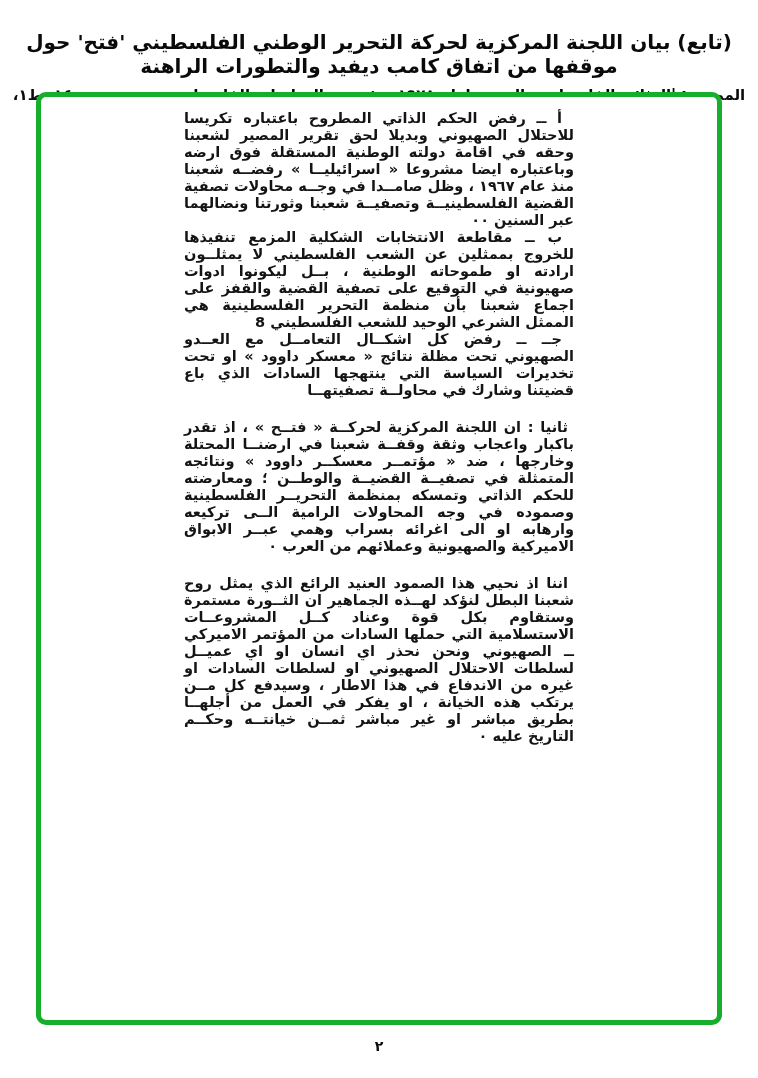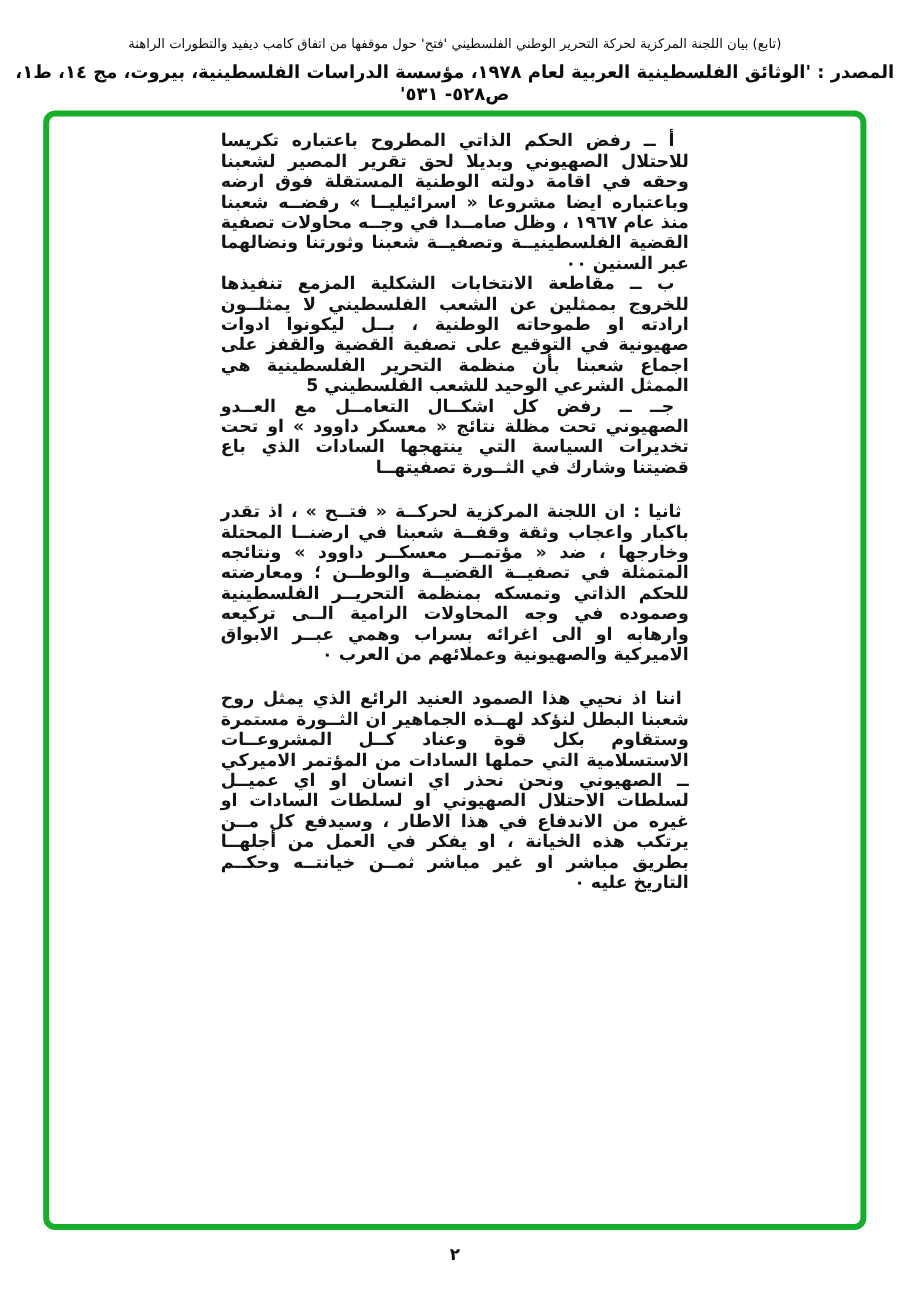--- a/index.html
+++ b/index.html
@@ -11,22 +11,22 @@
     color:#101010;
     overflow:hidden;
   }
   .header {
     position:absolute; top:30px; left:0;
     width:758px;
     text-align:center;
     direction:rtl;
   }
   .title {
-    font-size:11px;
-    font-weight:400;
+    font-size:20px;
+    font-weight:700;
     color:#0a0a0a;
   }
   .source {
     margin-top:8px;
     font-size:15px;
     font-weight:700;
     color:#0a0a0a;
   }
   .doc-box {
     position:absolute;
@@ -68,22 +68,22 @@
 <div class="page">
 
   <div class="header">
     <div class="title">(تابع)  بيان اللجنة المركزية لحركة التحرير الوطني الفلسطيني 'فتح' حول موقفها من اتفاق كامب ديفيد والتطورات الراهنة</div>
     <div class="source">المصدر : 'الوثائق الفلسطينية العربية لعام ١٩٧٨، مؤسسة الدراسات الفلسطينية، بيروت، مج ١٤، ط١، ص٥٢٨- ٥٣١'</div>
   </div>
 
   <div class="doc-box" style="border-color: rgb(23, 174, 44);">
     <div class="body-text">
       <p class="para indent-lg">أ ــ رفض الحكم الذاتي المطروح باعتباره تكريسا للاحتلال الصهيوني وبديلا لحق تقرير المصير لشعبنا وحقه في اقامة دولته الوطنية المستقلة فوق ارضه وباعتباره ايضا مشروعا « اسرائيليــا » رفضــه شعبنا منذ عام ١٩٦٧ ، وظل صامــدا في وجــه محاولات تصفية القضية الفلسطينيــة وتصفيــة شعبنا وثورتنا ونضالهما عبر السنين ٠٠</p>
-      <p class="para indent-lg">ب ــ مقاطعة الانتخابات الشكلية المزمع تنفيذها للخروج بممثلين عن الشعب الفلسطيني لا يمثلــون ارادته او طموحاته الوطنية ، بــل ليكونوا ادوات صهيونية في التوقيع على تصفية القضية والقفز على اجماع شعبنا بأن منظمة التحرير الفلسطينية هي الممثل الشرعي الوحيد للشعب الفلسطيني 5</p>
-      <p class="para indent-lg">جــ ــ رفض كل اشكــال التعامــل مع العــدو الصهيوني تحت مظلة نتائج « معسكر داوود » او تحت تخديرات السياسة التي ينتهجها السادات الذي باع قضيتنا وشارك في الثــورة تصفيتهــا</p>
+      <p class="para indent-lg">ب ــ مقاطعة الانتخابات الشكلية المزمع تنفيذها للخروج بممثلين عن الشعب الفلسطيني لا يمثلــون ارادته او طموحاته الوطنية ، بــل ليكونوا ادوات صهيونية في التوقيع على تصفية القضية والقفز على اجماع شعبنا بأن منظمة التحرير الفلسطينية هي الممثل الشرعي الوحيد للشعب الفلسطيني 8</p>
+      <p class="para indent-lg">جــ ــ رفض كل اشكــال التعامــل مع العــدو الصهيوني تحت مظلة نتائج « معسكر داوود » او تحت تخديرات السياسة التي ينتهجها السادات الذي باع قضيتنا وشارك في محاولــة تصفيتهــا</p>
       <p class="para indent-sm">ثانيا : ان اللجنة المركزية لحركــة « فتــح » ، اذ تقدر باكبار واعجاب وثقة وقفــة شعبنا في ارضنــا المحتلة وخارجها ، ضد « مؤتمــر معسكــر داوود » ونتائجه المتمثلة في تصفيــة القضيــة والوطــن ؛ ومعارضته للحكم الذاتي وتمسكه بمنظمة التحريــر الفلسطينية وصموده في وجه المحاولات الرامية الــى تركيعه وارهابه او الى اغرائه بسراب وهمي عبــر الابواق الاميركية والصهيونية وعملائهم من العرب ٠</p>
       <p class="para indent-sm">اننا اذ نحيي هذا الصمود العنيد الرائع الذي يمثل روح شعبنا البطل لنؤكد لهــذه الجماهير ان الثــورة مستمرة وستقاوم بكل قوة وعناد كــل المشروعــات الاستسلامية التي حملها السادات من المؤتمر الاميركي ــ الصهيوني ونحن نحذر اي انسان او اي عميــل لسلطات الاحتلال الصهيوني او لسلطات السادات او غيره من الاندفاع في هذا الاطار ، وسيدفع كل مــن يرتكب هذه الخيانة ، او يفكر في العمل من أجلهــا بطريق مباشر او غير مباشر ثمــن خيانتــه وحكــم التاريخ عليه ٠</p>
     </div>
   </div>
 
   <div class="page-number">٢</div>
 
 </div>
 
 </body></html>

